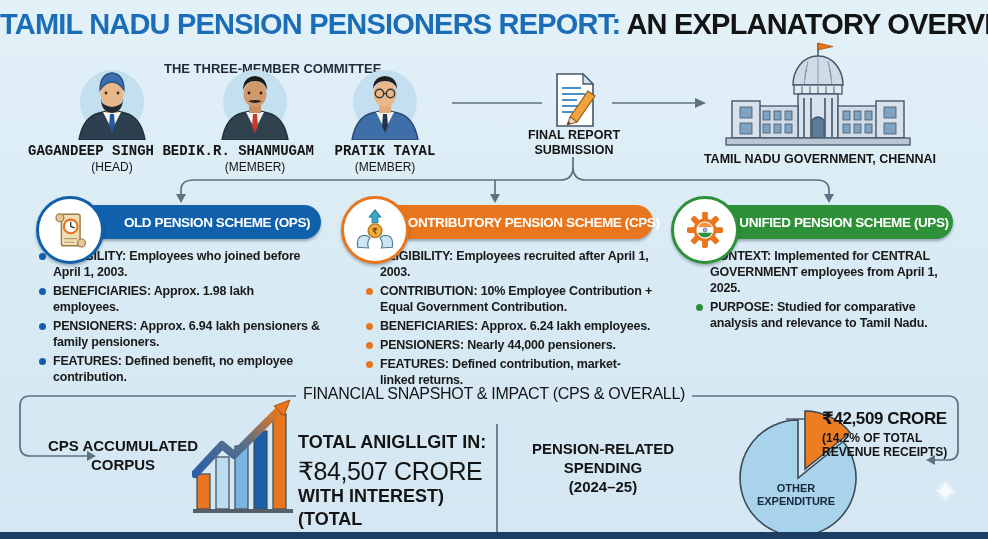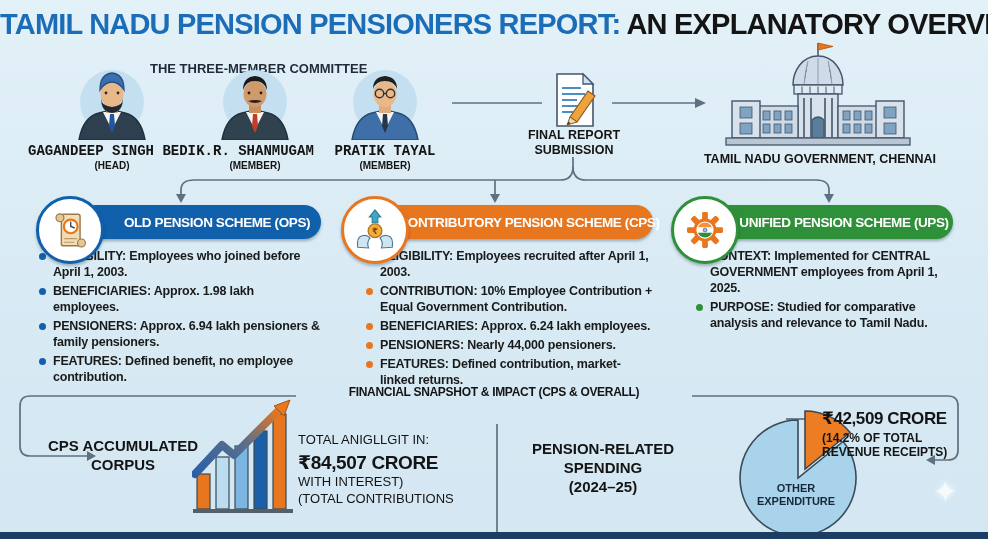--- a/index.html
+++ b/index.html
@@ -6,43 +6,43 @@
   #stage{position:relative;width:988px;height:539px;overflow:hidden;
     background:linear-gradient(180deg,#e3f1f8 0%,#d8eaf4 55%,#d4e7f2 100%);
     font-family:"Liberation Sans","DejaVu Sans",sans-serif;color:#1b1b1b;}
   .abs{position:absolute;}
   .ctr{text-align:center;}
   
   #main-title{top:8px;left:0;right:0;text-align:center;font-size:29px;font-weight:800;letter-spacing:-0.8px;white-space:nowrap;}
   #main-title .t-blue{color:#1a6db6;}
   #main-title .t-dark{color:#141414;}
   
-  #committee-heading{top:61px;left:150px;font-size:13px;font-weight:800;color:#1f2b36;}
+  #committee-heading{top:61px;left:164px;font-size:13px;font-weight:800;color:#1f2b36;}
   .member{width:170px;}
   .member-name{font-size:14px;font-weight:800;line-height:1.18;color:#141414;font-family:Liberation Mono, monospace;}
-  .member-role{font-size:10px;font-weight:700;color:#141414;text-align:center;}
+  .member-role{font-size:12px;font-weight:400;color:#141414;text-align:center;}
   
   .flow-label{font-size:12.5px;font-weight:700;line-height:1.2;color:#141414;}
   
   .card{top:196px;height:180px;}
   .pill{position:absolute;top:9px;height:34px;border-radius:17px;background:var(--accent);
     box-shadow:0 2px 3px rgba(20,40,60,.35);display:flex;align-items:center;justify-content:center;}
   .pill span{color:#fff;font-size:13.5px;font-weight:800;letter-spacing:-0.4px;white-space:nowrap;padding-left:34px;}
   .icon-circle{position:absolute;left:0;top:0;width:62px;height:62px;border-radius:50%;
     background:#fff;border:3px solid var(--accent);box-shadow:0 2px 3px rgba(20,40,60,.3);
     display:flex;align-items:center;justify-content:center;z-index:2;}
   .bullets{position:absolute;top:52px;margin:0;padding:0;list-style:none;}
   .bullets li{position:relative;padding-left:15px;font-size:12.5px;font-weight:800;line-height:1.28;
     letter-spacing:-0.2px;color:#1a1a1a;margin-bottom:3px;}
   .bullets li::before{content:"";position:absolute;left:1px;top:5px;width:7px;height:7px;border-radius:50%;background:var(--accent);}
   
-  #fin-heading{top:385px;left:0;right:0;text-align:center;font-size:12px;font-weight:700;letter-spacing:-0.3px;color:#141414;}
+  #fin-heading{top:385px;left:0;right:0;text-align:center;font-size:16px;font-weight:400;letter-spacing:-0.3px;color:#141414;}
   .fin-big-label{font-size:15px;font-weight:800;line-height:1.25;color:#141414;}
-  .fin-small{font-size:13px;font-weight:400;line-height:1.2;color:#141414;}
-  .fin-amount{font-size:19px;font-weight:700;letter-spacing:-0.4px;color:#141414;}
+  .fin-small{font-size:18px;font-weight:700;line-height:1.2;color:#141414;}
+  .fin-amount{font-size:25px;font-weight:400;letter-spacing:-0.4px;color:#141414;}
   .callout-amount{font-size:17px;font-weight:800;letter-spacing:-0.4px;color:#141414;}
   .callout-note{font-size:12px;font-weight:800;line-height:1.2;color:#141414;}
   #footer-bar{left:0;right:0;bottom:0;height:7px;background:#1c3e63;}
   #sparkle{right:30px;bottom:30px;font-size:30px;color:#fbfdff;opacity:.9;text-shadow:0 0 6px #fff;}
   svg{display:block;}
 </style>
 </head>
 <body>
 
 <div id="stage">

